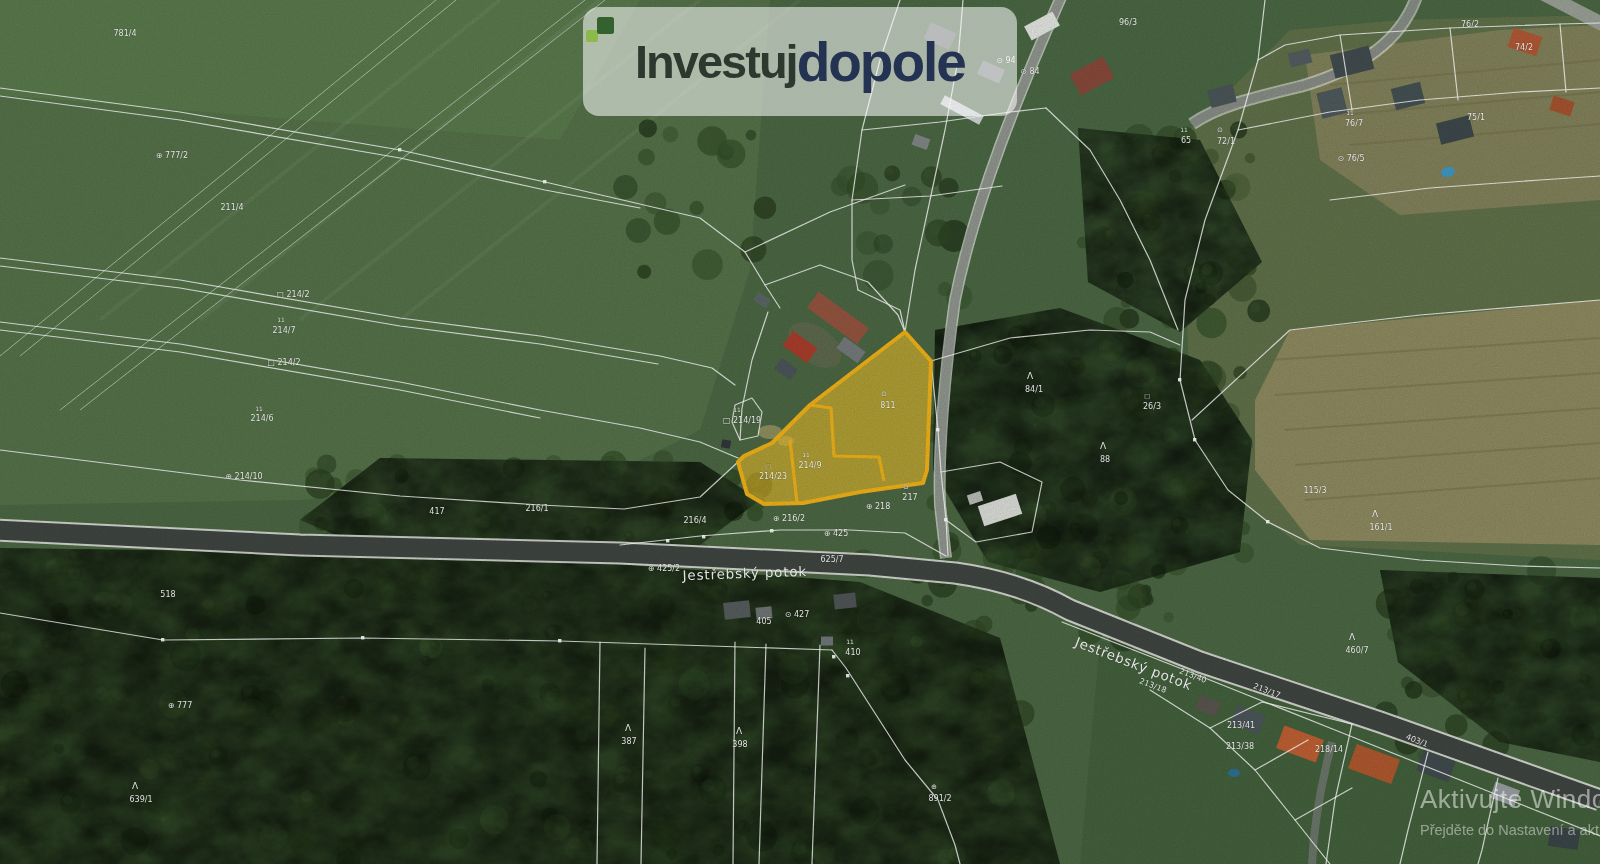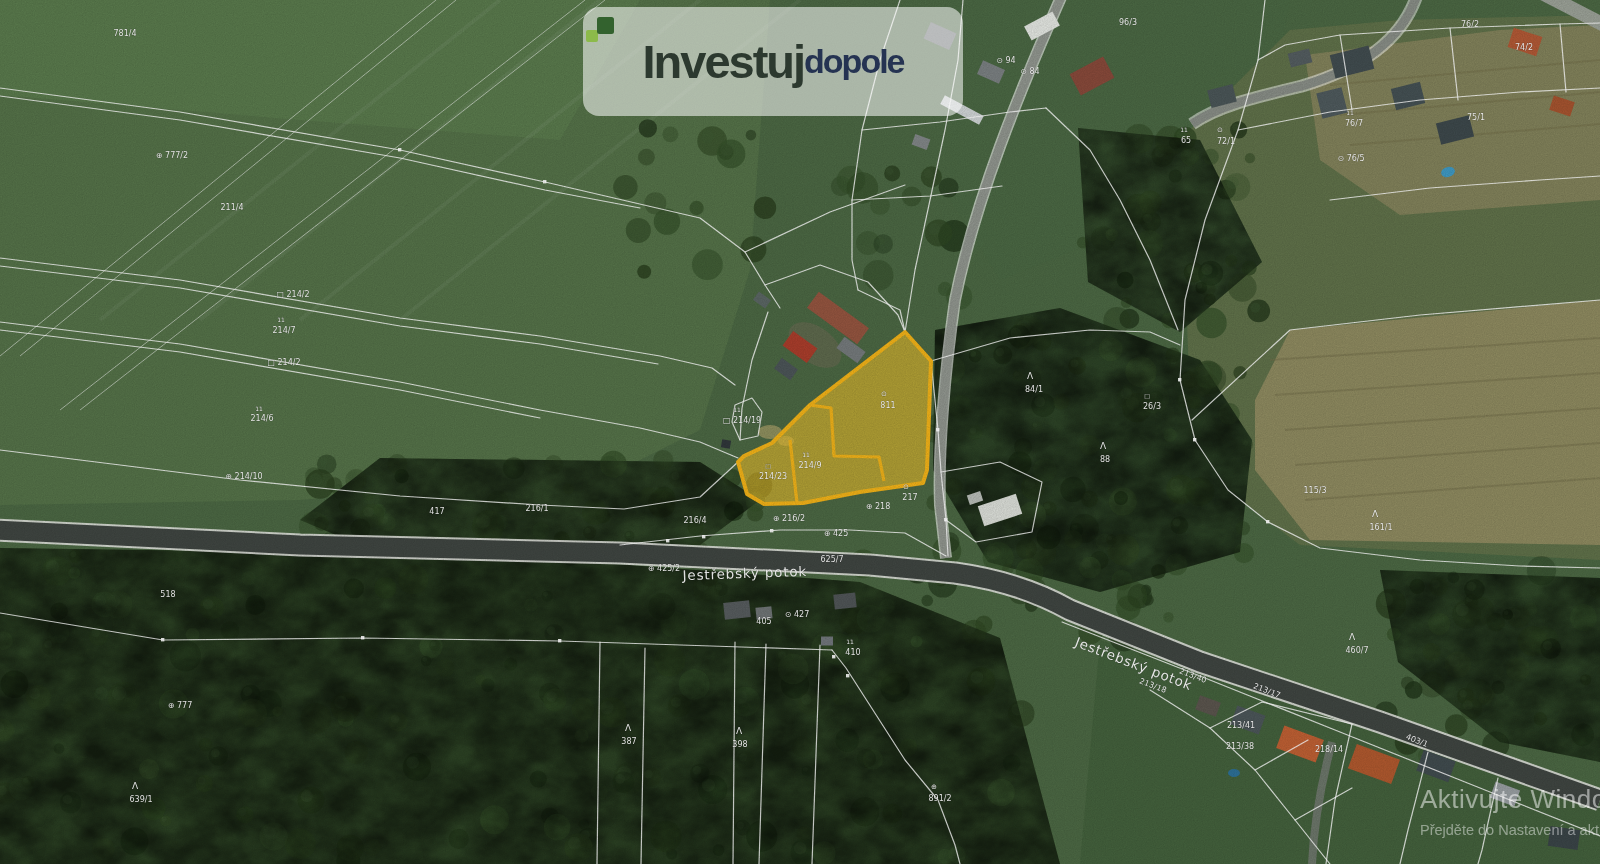--- a/index.html
+++ b/index.html
@@ -1,25 +1,25 @@
 <!DOCTYPE html>
 <html><head>
 <meta charset="utf-8">
 <style>
   html,body{margin:0;padding:0;background:#222;}
   .stage{position:relative;width:1600px;height:864px;overflow:hidden;
          font-family:"Liberation Sans",sans-serif;background:#4b6743;}
   .stage svg{position:absolute;left:0;top:0;}
-  .logo-box{position:absolute;left:583px;top:7px;width:380px;height:109px;
+  .logo-box{position:absolute;left:583px;top:7px;width:434px;height:109px;
             background:rgba(255,255,255,0.55);border-radius:16px;
             display:flex;align-items:center;justify-content:center;}
   .logo-row{display:flex;align-items:center;}
   .logo-icon{margin-right:7px;margin-top:4px;}
   .logo-t1{font-size:47px;font-weight:bold;letter-spacing:-2px;color:#2c392f;}
-  .logo-t2{font-size:34px;font-weight:bold;letter-spacing:-2px;color:#253352;}
+  .logo-t2{font-size:55px;font-weight:bold;letter-spacing:-2px;color:#253352;}
   .wm{position:absolute;left:1420px;top:784px;color:rgba(255,255,255,0.5);
       white-space:nowrap;pointer-events:none;}
   .wm-l1{font-size:26px;letter-spacing:0.5px;}
   .wm-l2{font-size:14.5px;margin-top:7px;color:rgba(255,255,255,0.45);}
   .cad{stroke:#ffffff;stroke-opacity:0.8;stroke-width:1.2;fill:none;
        stroke-linejoin:round;stroke-linecap:round;}
   .cad-faint{stroke:#ffffff;stroke-opacity:0.5;stroke-width:1;fill:none;}
   .node{fill:#ffffff;fill-opacity:0.9;}
   text{user-select:none;}
 </style>

